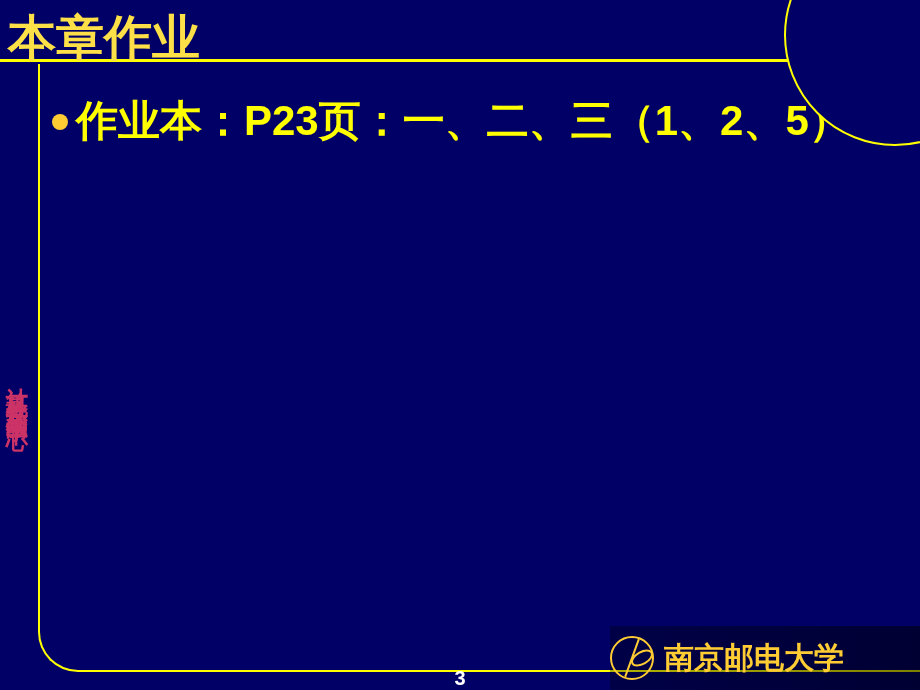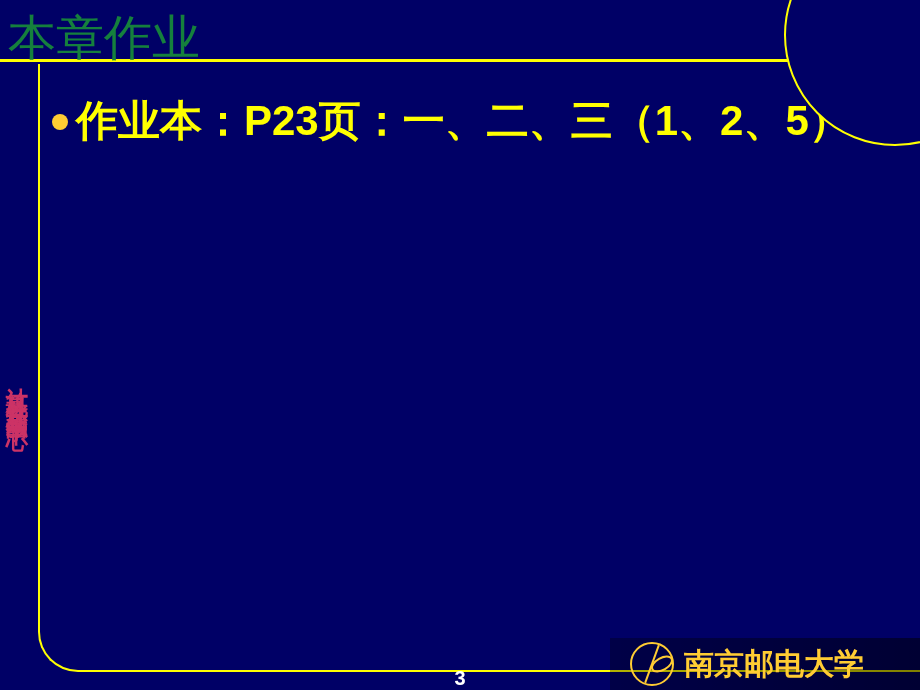--- a/index.html
+++ b/index.html
@@ -33,23 +33,23 @@
     .title-underline {
       position: absolute;
       bottom: 14px;
       left: 0;
       right: 0;
       height: 3px;
       background: #FFFF00;
     }
     
     .title-text {
-      color: #15803d;
+      color: #fde047;
       font-size: 48px;
-      font-weight: normal;
+      font-weight: bold;
       padding-left: 8px;
       position: relative;
       z-index: 2;
     }
     
     .corner-decoration {
       position: absolute;
       top: -75px;
       right: -85px;
       width: 220px;
@@ -133,25 +133,25 @@
       font-size: 20px;
       font-weight: bold;
       font-family: Arial, sans-serif;
     }
     
     .logo-area {
       position: absolute;
       bottom: 0;
       right: 0;
       width: 310px;
-      height: 52px;
+      height: 64px;
       background: linear-gradient(to right, rgba(0,0,0,0.3), rgba(0,0,0,0.5));
       display: flex;
       align-items: center;
-      padding: 4px 20px;
+      padding: 4px 0;
       z-index: 10;
     }
     
     .logo-circle {
       width: 44px;
       height: 44px;
       border: 2px solid #FFCC33;
       border-radius: 50%;
       display: flex;
       align-items: center;

